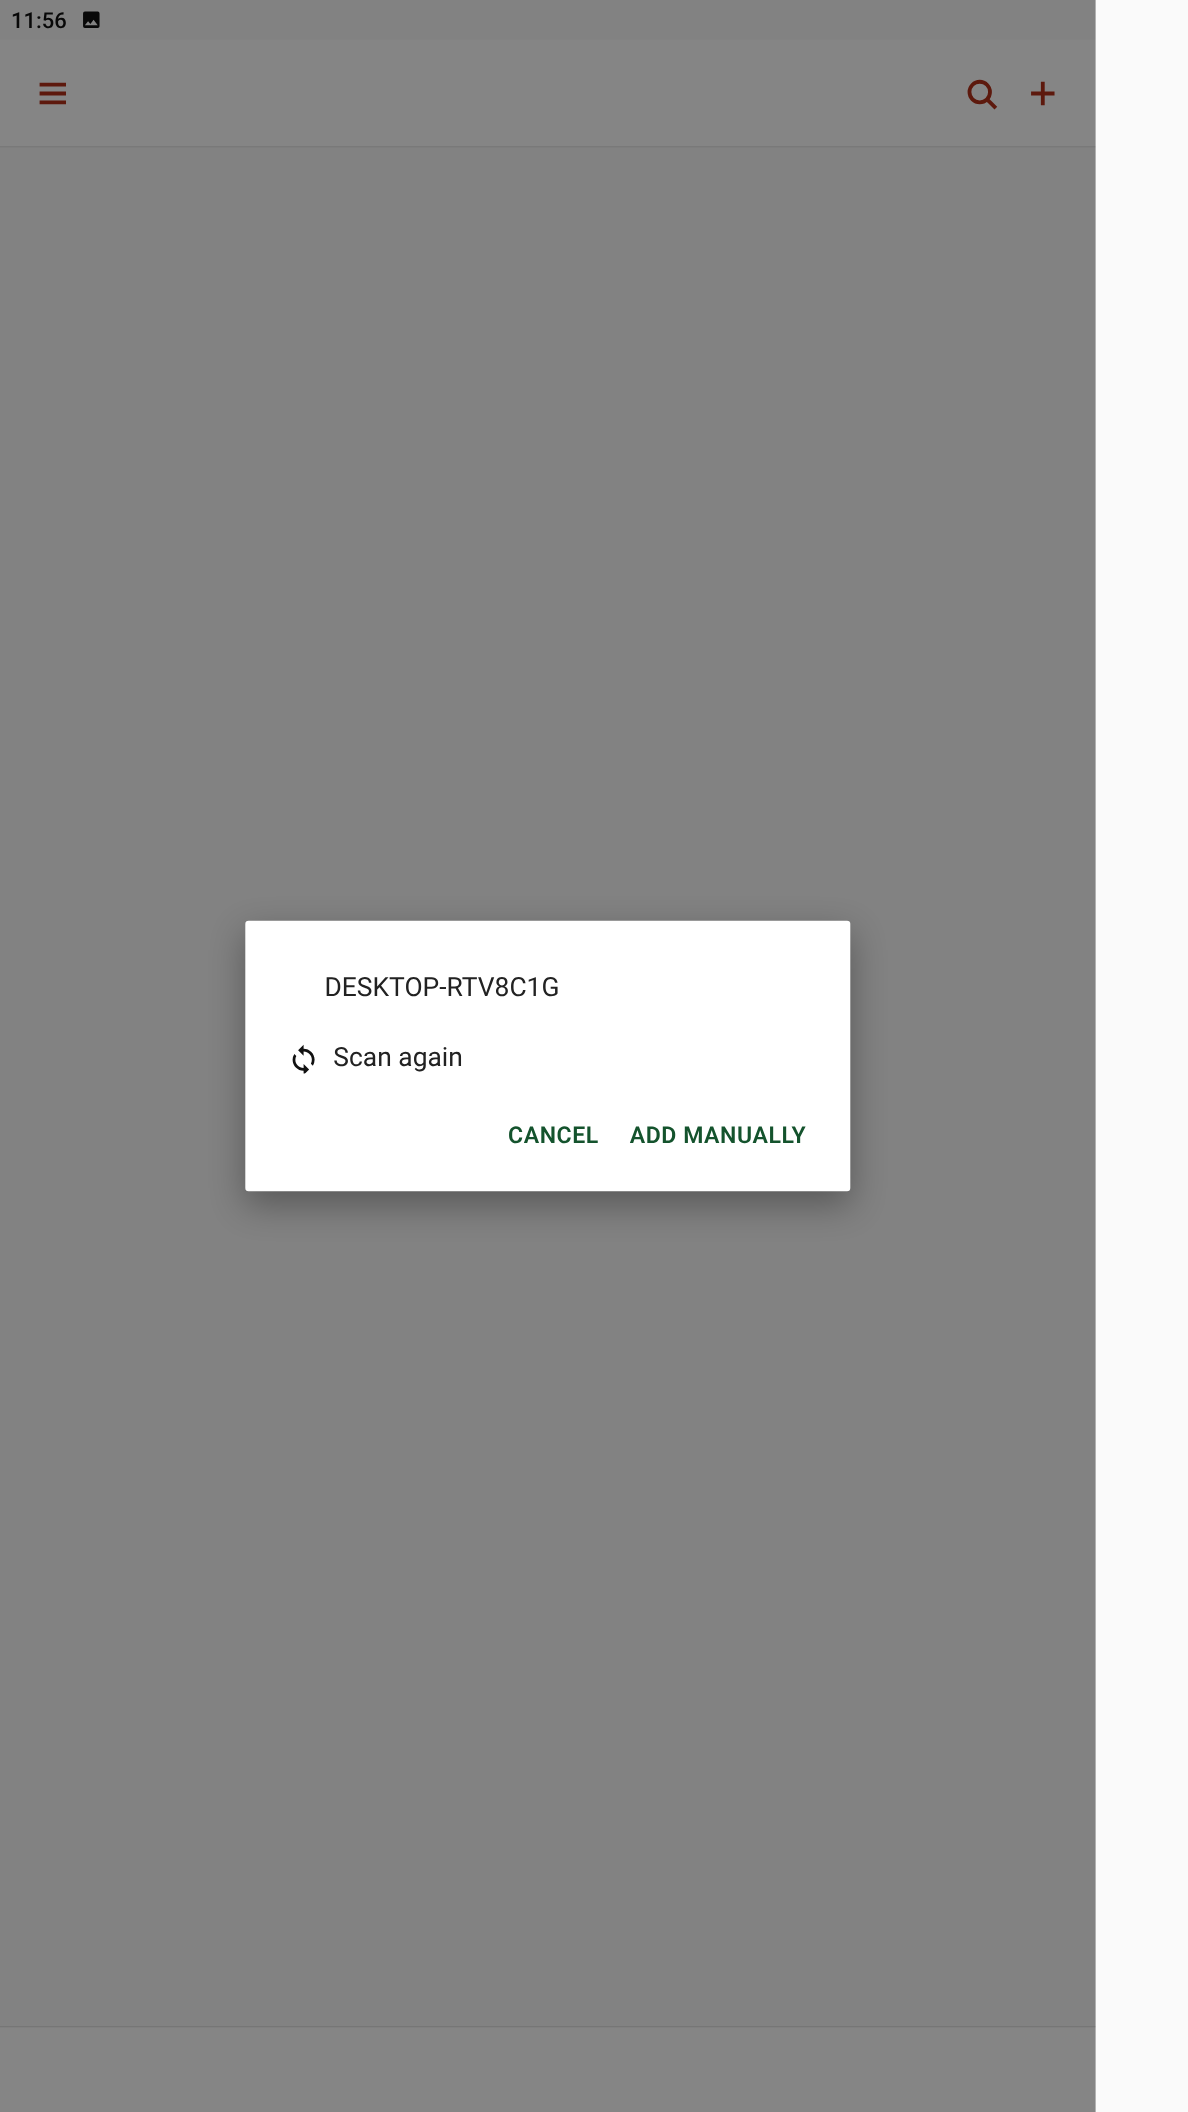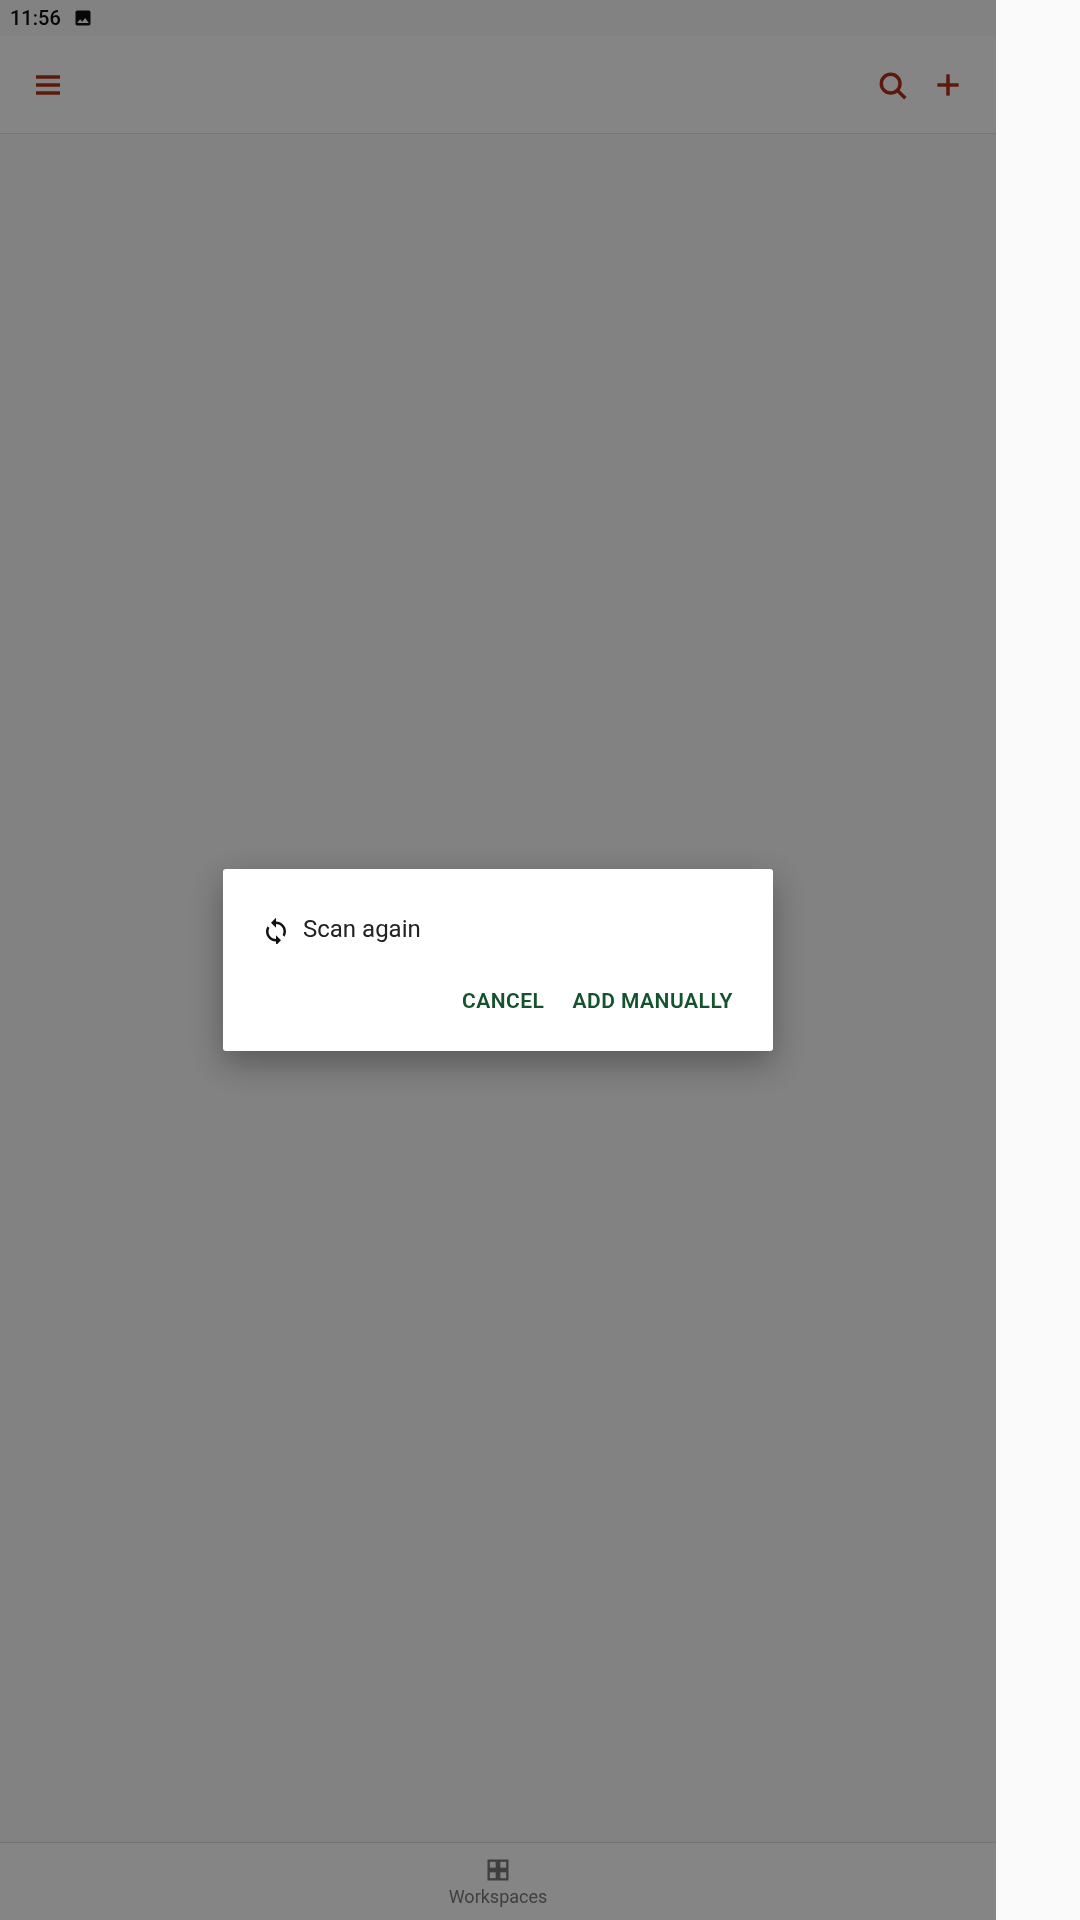--- a/index.html
+++ b/index.html
@@ -78,35 +78,29 @@
       <svg viewBox="0 0 24 24">
           <line x1="12" y1="4" x2="12" y2="20"></line>
           <line x1="4" y1="12" x2="20" y2="12"></line>
         </svg>
     </div>
   </div>
 
   <div class="content"></div>
 
   <div class="bottom-nav">
-    <div class="bottom-tab">
-      <svg class="stroke-only" viewBox="0 0 24 24">
-          <rect x="4" y="4" width="7" height="7"></rect>
-          <rect x="13" y="4" width="7" height="7"></rect>
-          <rect x="4" y="13" width="7" height="7"></rect>
-          <rect x="13" y="13" width="7" height="7"></rect>
-        </svg>
-      <span>Workspaces</span>
-    </div>
   </div>
 
   <div class="scrim"></div>
 
   <div class="dialog">
 
+    <div class="dialog-item pc">
+      <span>DESKTOP-RTV8C1G</span>
+    </div>
 
     <div class="dialog-item">
       <span class="row-icon">
         <svg viewBox="0 0 24 24">
             <path d="M12 6V3L8 7l4 4V8c3.31 0 6 2.69 6 6 0 1.01-.25 1.97-.7 2.8l1.46 1.46A7.93 7.93 0 0 0 20 14c0-4.42-3.58-8-8-8zm0 14c-3.31 0-6-2.69-6-6 0-1.01.25-1.97.7-2.8L5.24 9.74A7.93 7.93 0 0 0 4 14c0 4.42 3.58 8 8 8v3l4-4-4-4v3z"></path>
           </svg>
       </span>
       <span>Scan again</span>
     </div>
 

